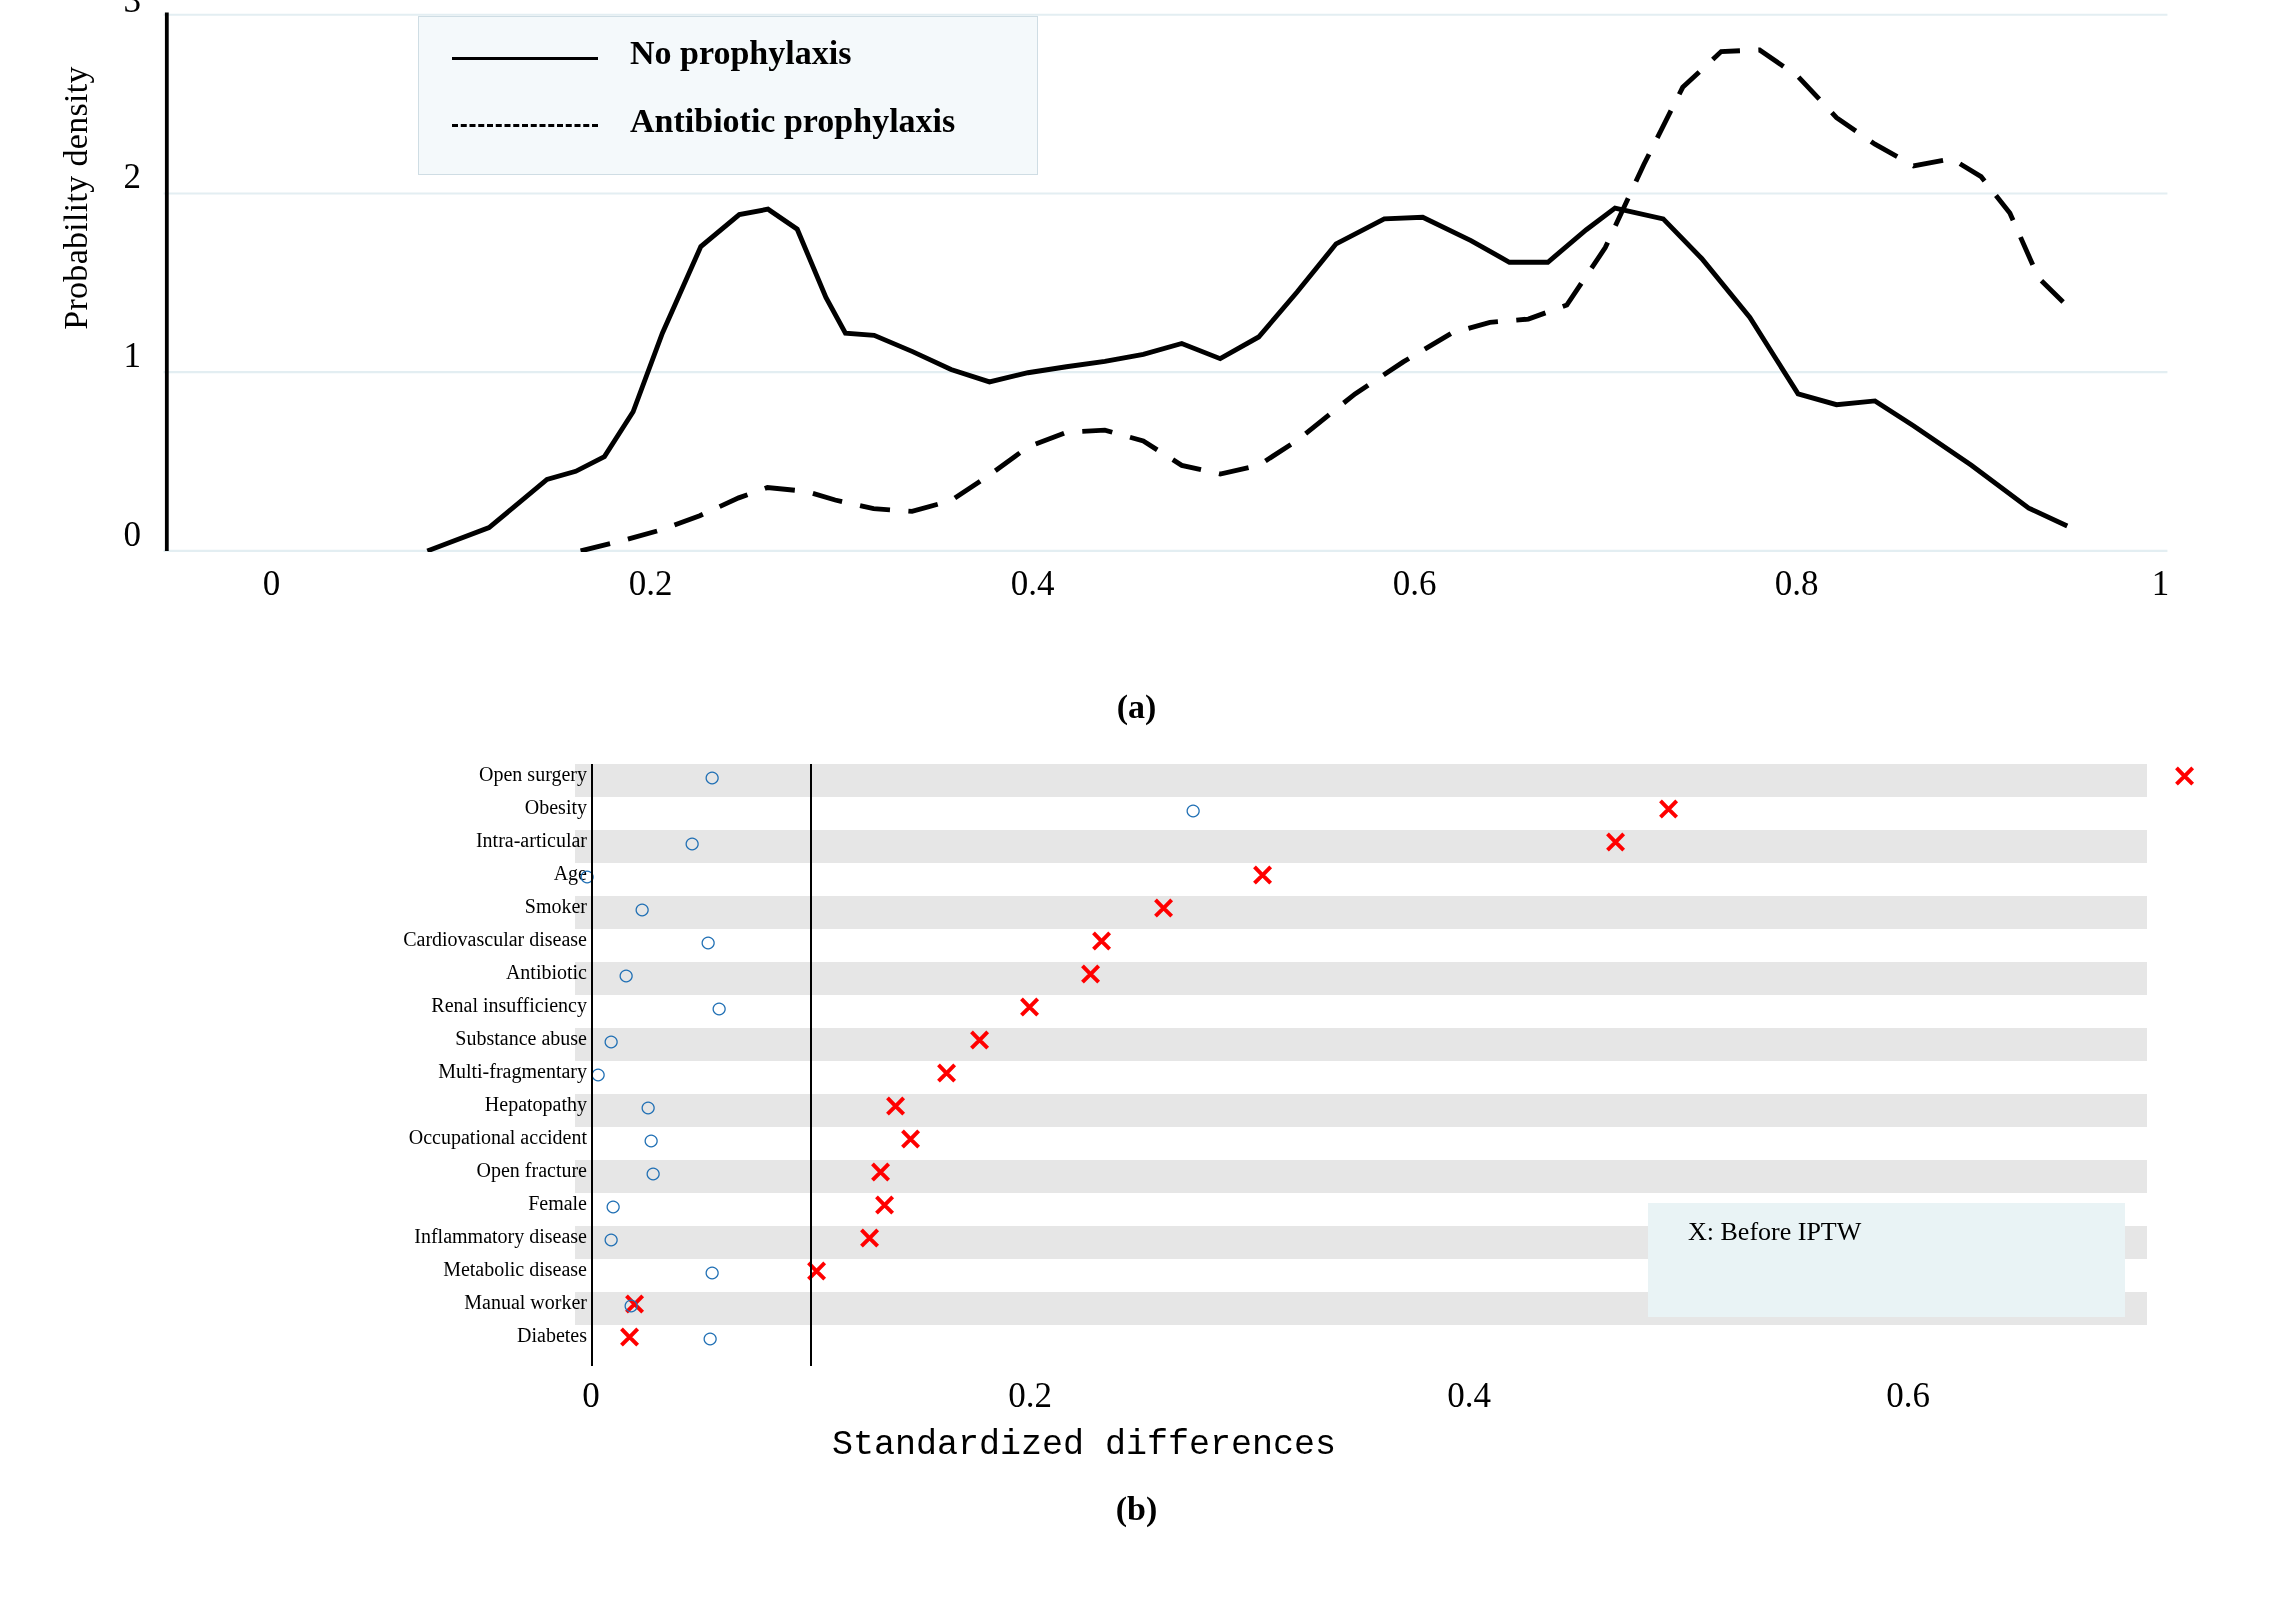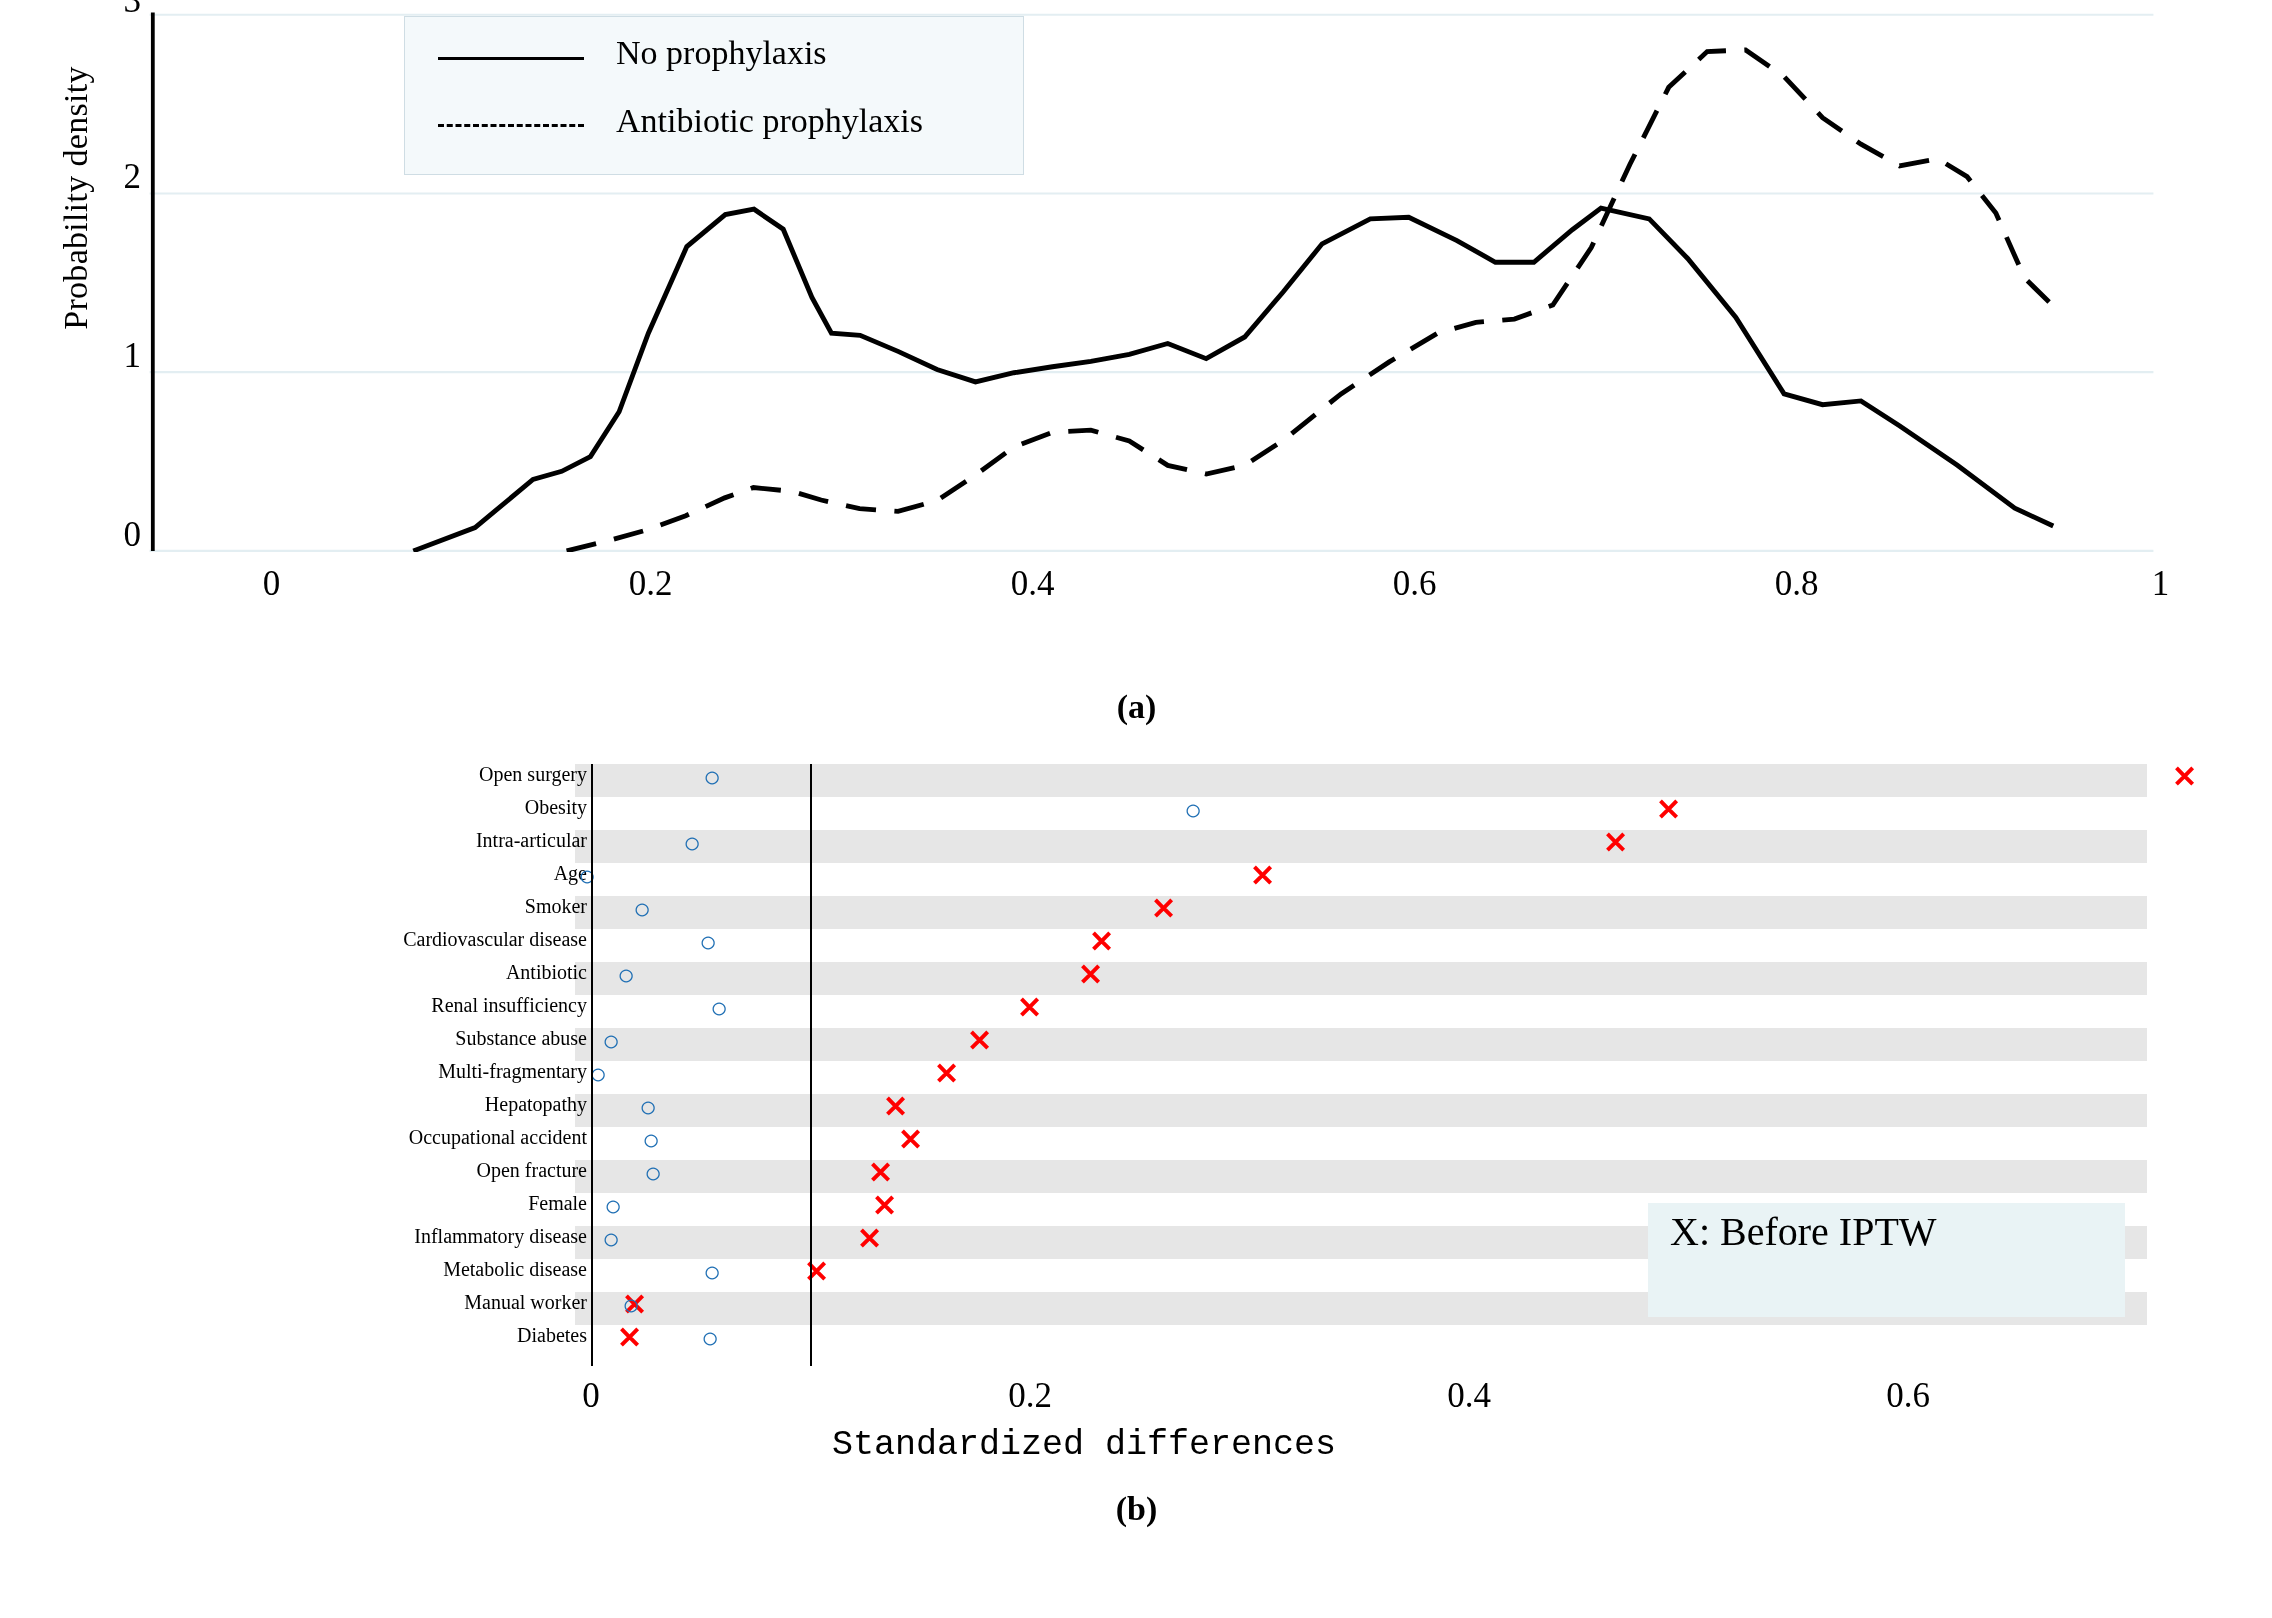--- a/index.html
+++ b/index.html
@@ -1,21 +1,21 @@
 <!DOCTYPE html>
 <html style="font-size:8.7px"><head>
 <meta charset="utf-8">
 <style>
   html,body{margin:0;padding:0;background:#ffffff;}
   body{font-family:"Liberation Serif", serif;color:#000;}
   #page{width:2273px;height:1618px;position:relative;overflow:hidden;background:#fff;}
 
   
   #panel-a{position:absolute;left:0;top:0;width:2273px;height:748px;}
-  #panel-a-plot{position:absolute;left:149px;top:5.4px;width:2005px;height:547px;}
+  #panel-a-plot{position:absolute;left:163px;top:5.4px;width:2005px;height:547px;font-weight:bold;}
   #a-yaxis-label{
     position:absolute;left:-98px;top:179px;width:347px;text-align:center;
     transform:rotate(-90deg);font-size:34px;letter-spacing:0.3px;
   }
   #a-xaxis-label{
     position:absolute;left:623px;top:612px;width:759px;text-align:center;font-size:35px;
   }
   .a-tick-x{position:absolute;top:564px;font-size:35px;text-align:center;width:87px;}
   .a-tick-y{position:absolute;font-size:35px;text-align:right;width:65px;}
   #a-caption{position:absolute;left:0;top:688px;width:2273px;text-align:center;font-size:34px;}
@@ -43,21 +43,21 @@
   .x-mark{color:#ff0000;font-weight:bold;}
   #b-plot{position:absolute;left:0;top:0;width:2273px;height:865px;pointer-events:none;}
   .vline{position:absolute;width:2.2px;background:#000;top:11px;height:602px;}
   .b-tick{position:absolute;top:623px;font-size:35px;text-align:center;width:108px;}
   #b-xaxis-label{position:absolute;left:596px;top:672px;width:976px;text-align:center;font-size:35px;font-family:Liberation Mono, monospace;}
   #b-caption{position:absolute;left:0;top:737px;width:2273px;text-align:center;font-size:34px;}
   #b-legend{
     position:absolute;left:1648px;top:450px;width:477px;height:114px;
     background:#e9f3f5;
   }
-  #b-legend div{font-size:40px;margin-left:22px;line-height:57px;}
+  #b-legend div{font-size:26px;margin-left:40px;line-height:57px;}
 </style>
 </head>
 <body>
 
 <div id="page">
 
   <div id="panel-a">
 
     <div id="a-yaxis-label">Probability density</div>
 

